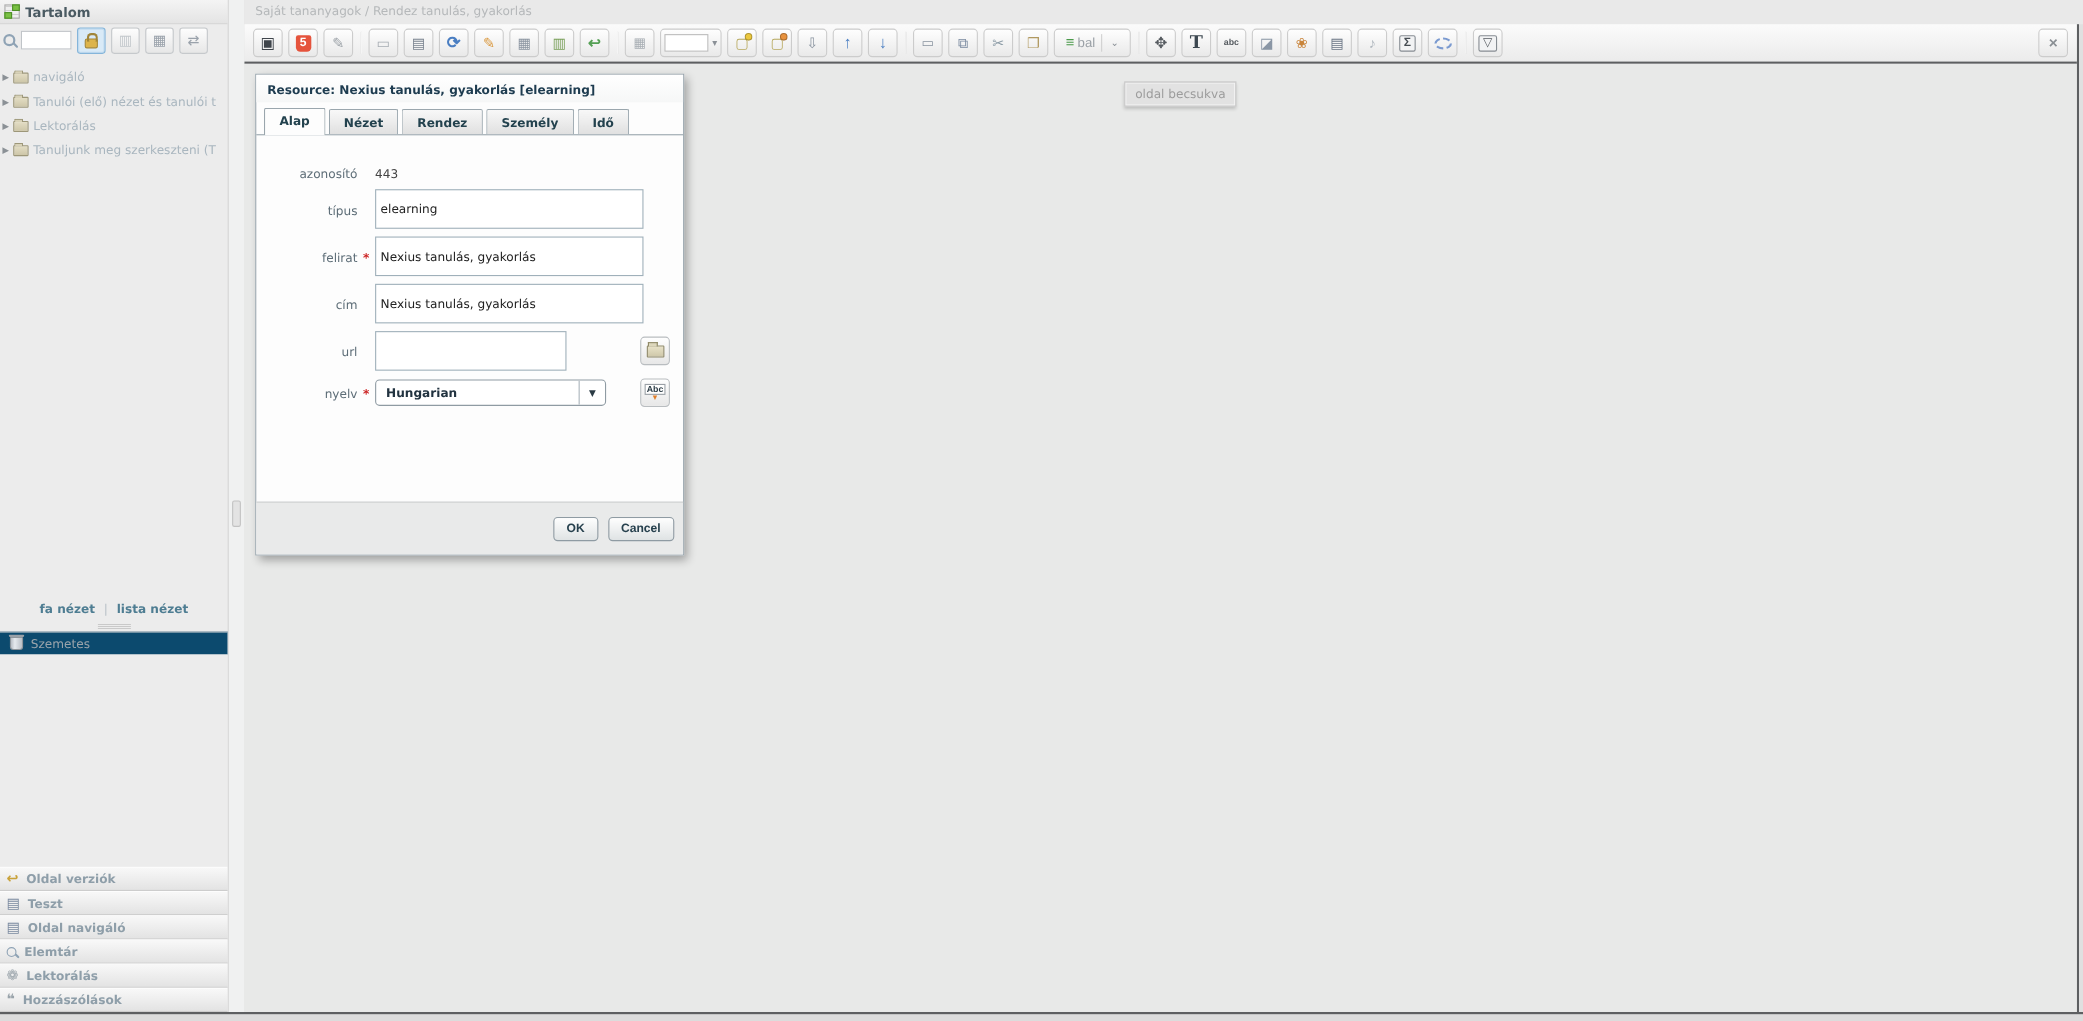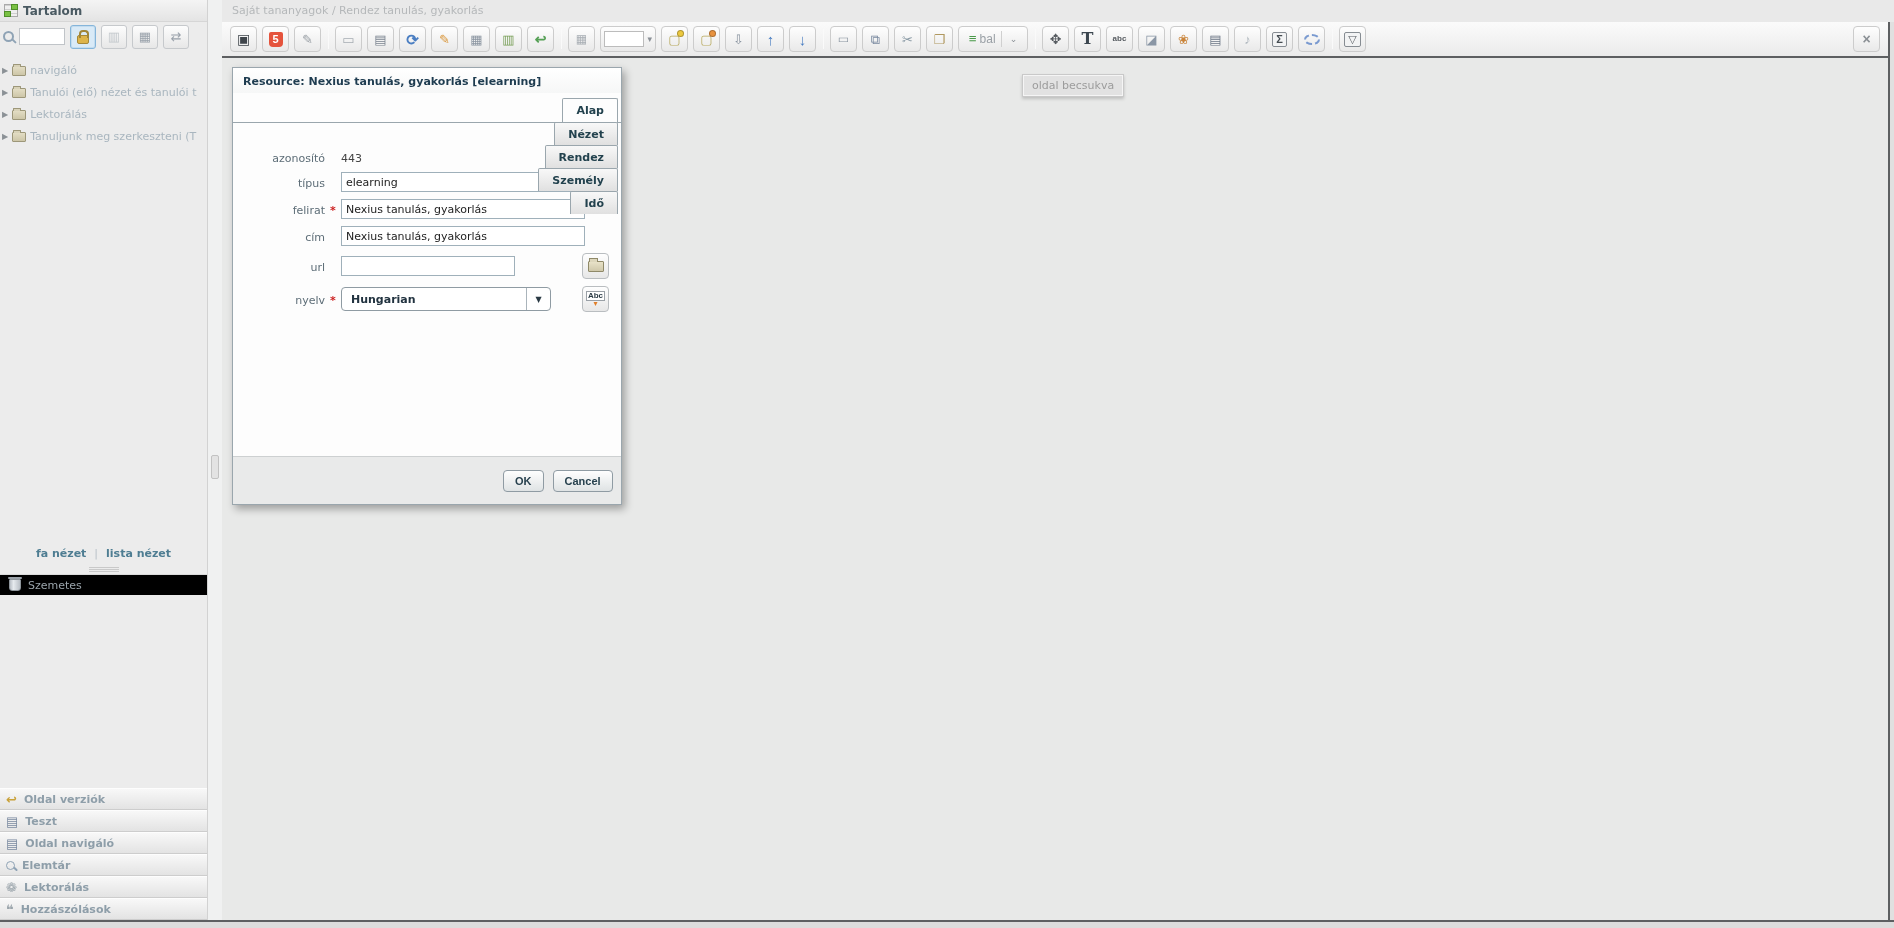--- a/index.html
+++ b/index.html
@@ -27,21 +27,21 @@
   .tree li { display: flex; align-items: center; gap: 4px; height: 22px; white-space: nowrap; overflow: hidden; color: #a9b6bf; cursor: pointer; }
   .expander { font-size: 8px; color: #8b9196; flex: 0 0 auto; }
   .ic-folder { flex: 0 0 auto; width: 14px; height: 10px; background: linear-gradient(#e3ddc4,#cdc6a8); border: 1px solid #9d9779; border-radius: 1px; position: relative; margin-top: 2px; }
   .ic-folder::before { content:""; position:absolute; top:-3px; left:0; width:6px; height:2px; background:#d8d2b8; border:1px solid #9d9779; border-bottom:none; border-radius:1px 1px 0 0; }
   .sb-spacer1 { flex: 2 1 0; }
   .view-toggle { flex: 0 0 24px; display: flex; align-items: center; justify-content: center; gap: 8px; font-weight: bold; color: #4e7d92; }
   .view-toggle .div { color: #b9c2c8; font-weight: normal; }
   .view-toggle span[data-interactable="true"] { cursor: pointer; }
   .h-grip { flex: 0 0 9px; display: flex; align-items: center; justify-content: center; cursor: row-resize; }
   .h-grip i { display: block; width: 30px; height: 5px; background: repeating-linear-gradient(#c9c9c9 0 1px, transparent 1px 2px); }
-  .trash-row { flex: 0 0 21px; display: flex; align-items: center; gap: 7px; padding-left: 9px; background: #000000; border-top: 1px solid #dadada; color: #9aa4ab; cursor: pointer; }
+  .trash-row { flex: 0 0 21px; display: flex; align-items: center; gap: 7px; padding-left: 9px; background: #0c4a6e; border-top: 1px solid #dadada; color: #9aa4ab; cursor: pointer; }
   .ic-trash { width: 12px; height: 12px; background: linear-gradient(90deg,#b9bfc6,#e6eaee 35%,#b9bfc6); border: 1px solid #8f969c; border-radius: 1px 1px 3px 3px; position: relative; }
   .ic-trash::before { content:""; position:absolute; top:-3px; left:-2px; right:-2px; height:2px; background:#9aa1a8; border-radius:2px; }
   .sb-spacer2 { flex: 1 1 0; background: #ececec; }
   .sb-panels { flex: 0 0 auto; }
   .panel-row { height: 22px; display: flex; align-items: center; gap: 7px; padding-left: 6px; background: linear-gradient(#f8f8f8, #e3e3e3); border-top: 1px solid #fdfdfd; border-bottom: 1px solid #cdcdcd; font-weight: bold; color: #8e9ea9; cursor: pointer; white-space: nowrap; overflow: hidden; }
 
   
   .vsplit { width: 14px; background: #f0f1f1; position: relative; flex: 0 0 14px; cursor: col-resize; }
   .vsplit .grip { position: absolute; top: 455px; left: 3px; width: 8px; height: 24px; background: #e3e3e3; border: 1px solid #c2c2c2; border-radius: 2px; }
 
@@ -64,30 +64,30 @@
   .mini-sep { width: 1px; height: 16px; background: #d0d0d0; margin: 0 2px; }
   .ic-ellipse { width: 16px; height: 11px; border: 2px dashed #7a9ad0; border-radius: 50%; }
   .tb-close { margin-left: auto; margin-right: 0; }
 
   .content { position: relative; flex: 1 1 auto; background: #e8e9e8; overflow: hidden; }
   .float-label { position: absolute; left: 800px; top: 16px; background: #e2e2e2; border: 1px solid #c9c9c9; box-shadow: inset 0 0 0 1px #f5f5f5, 0 2px 3px rgba(0,0,0,0.18); color: #9c9c9c; padding: 4px 9px; font-size: 11px; }
 
   
   .dialog { position: absolute; left: 10px; top: 9px; width: 390px; background: #fdfdfd; border: 1px solid #9aa6ad; box-shadow: 3px 4px 8px rgba(0,0,0,0.32); display: flex; flex-direction: column; }
   .dlg-title { padding: 7px 10px 5px; font-weight: bold; color: #1e3c50; background: linear-gradient(#ffffff, #f6f7f7); }
-  .tabs { display: flex; align-items: flex-end; padding: 4px 0 0 7px; border-bottom: 1px solid #9aa6ad; height: 30px; flex-direction: column; }
+  .tabs { display: flex; align-items: flex-end; padding: 4px 0 0 7px; border-bottom: 1px solid #9aa6ad; height: 30px; }
   .tab { padding: 5px 13px 4px; font-weight: bold; color: #23424e; background: linear-gradient(#f8f8f8, #e0e0e0); border: 1px solid #9aa6ad; border-bottom: none; margin-right: 3px; border-radius: 2px 2px 0 0; cursor: pointer; position: relative; }
   .tab.active { background: #fdfdfd; top: 1px; padding-bottom: 6px; }
   .dlg-body { height: 333px; padding: 26px 12px 0; }
   .form-row { display: flex; align-items: center; margin-bottom: 7px; }
   .form-row.top { align-items: flex-start; }
   .form-label { width: 80px; flex: 0 0 80px; text-align: right; color: #5d6d77; padding-top: 3px; }
   .req-col { width: 16px; flex: 0 0 16px; text-align: center; color: #cc2222; font-weight: bold; padding-top: 3px; }
   .static-val { color: #444; padding-top: 3px; }
-  .txt { width: 244px; height: 20px; border: 1px solid #9fb0ba; font-size: 11px; padding: 1px 4px; color: #222; background: #fff; font-family: "DejaVu Sans", "Liberation Sans", sans-serif; }
+  .txt { width: 244px; height: 36px; border: 1px solid #9fb0ba; font-size: 11px; padding: 1px 4px; color: #222; background: #fff; font-family: "DejaVu Sans", "Liberation Sans", sans-serif; }
   .txt.url { width: 174px; }
   textarea.txt { width: 244px; height: 94px; resize: none; }
   .row-end-btn { margin-left: auto; width: 27px; height: 26px; border: 1px solid #b9bdc0; border-radius: 4px; background: linear-gradient(#fefefe, #e7e7e7); display: flex; flex-direction: column; align-items: center; justify-content: center; cursor: pointer; }
   .ic-folder2 { width: 16px; height: 11px; background: linear-gradient(#e8e2c8,#cfc8aa); border: 1px solid #8f8968; border-radius: 1px; position: relative; }
   .ic-folder2::before { content:""; position:absolute; top:-4px; left:0; width:7px; height:3px; background:#ddd7bc; border:1px solid #8f8968; border-bottom:none; }
   .abc-label { font-size: 8px; font-weight: bold; color: #2a3a44; line-height: 8px; border: 1px solid #9aa0a6; padding: 0 1px; background: #fff; }
   .abc-caret { color: #e07f2a; font-size: 8px; line-height: 6px; }
   .combo { width: 210px; height: 24px; border: 1px solid #8f9ba3; border-radius: 4px; background: #fff; display: flex; align-items: center; overflow: hidden; cursor: pointer; }
   .combo-text { flex: 1 1 auto; font-weight: bold; color: #223340; padding: 0 9px; }
   .combo-arrow { flex: 0 0 24px; height: 100%; border-left: 1px solid #aab4bb; display: flex; align-items: center; justify-content: center; font-size: 8px; color: #2a3a44; }

